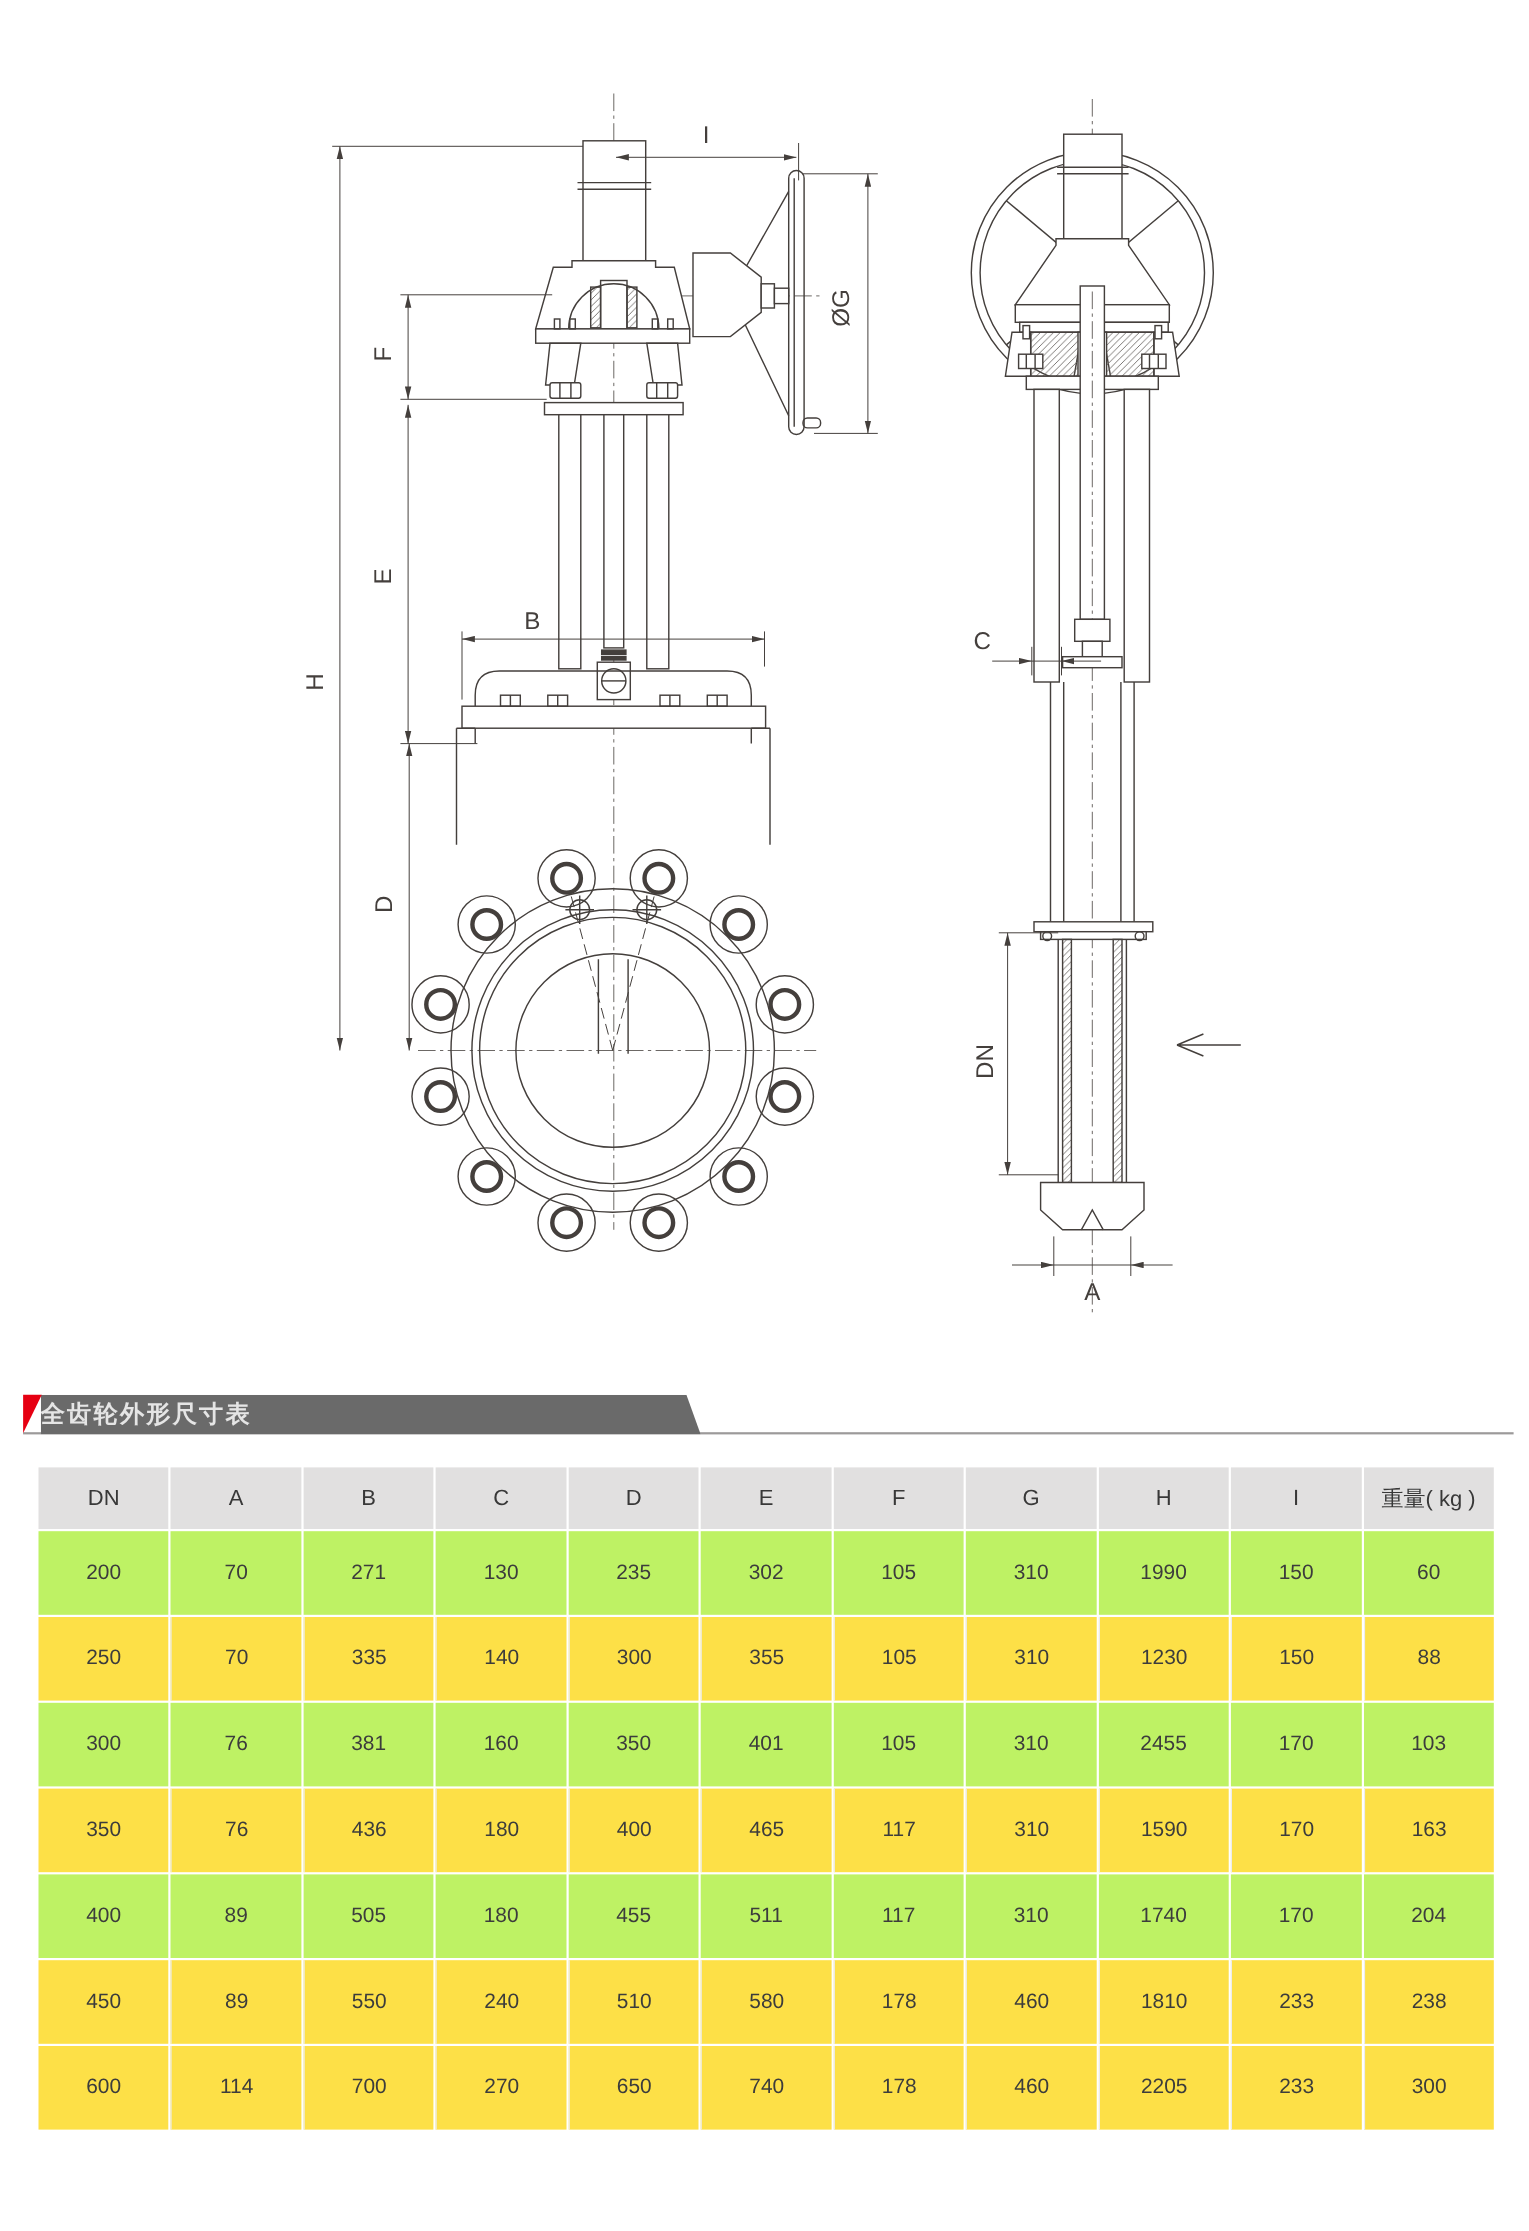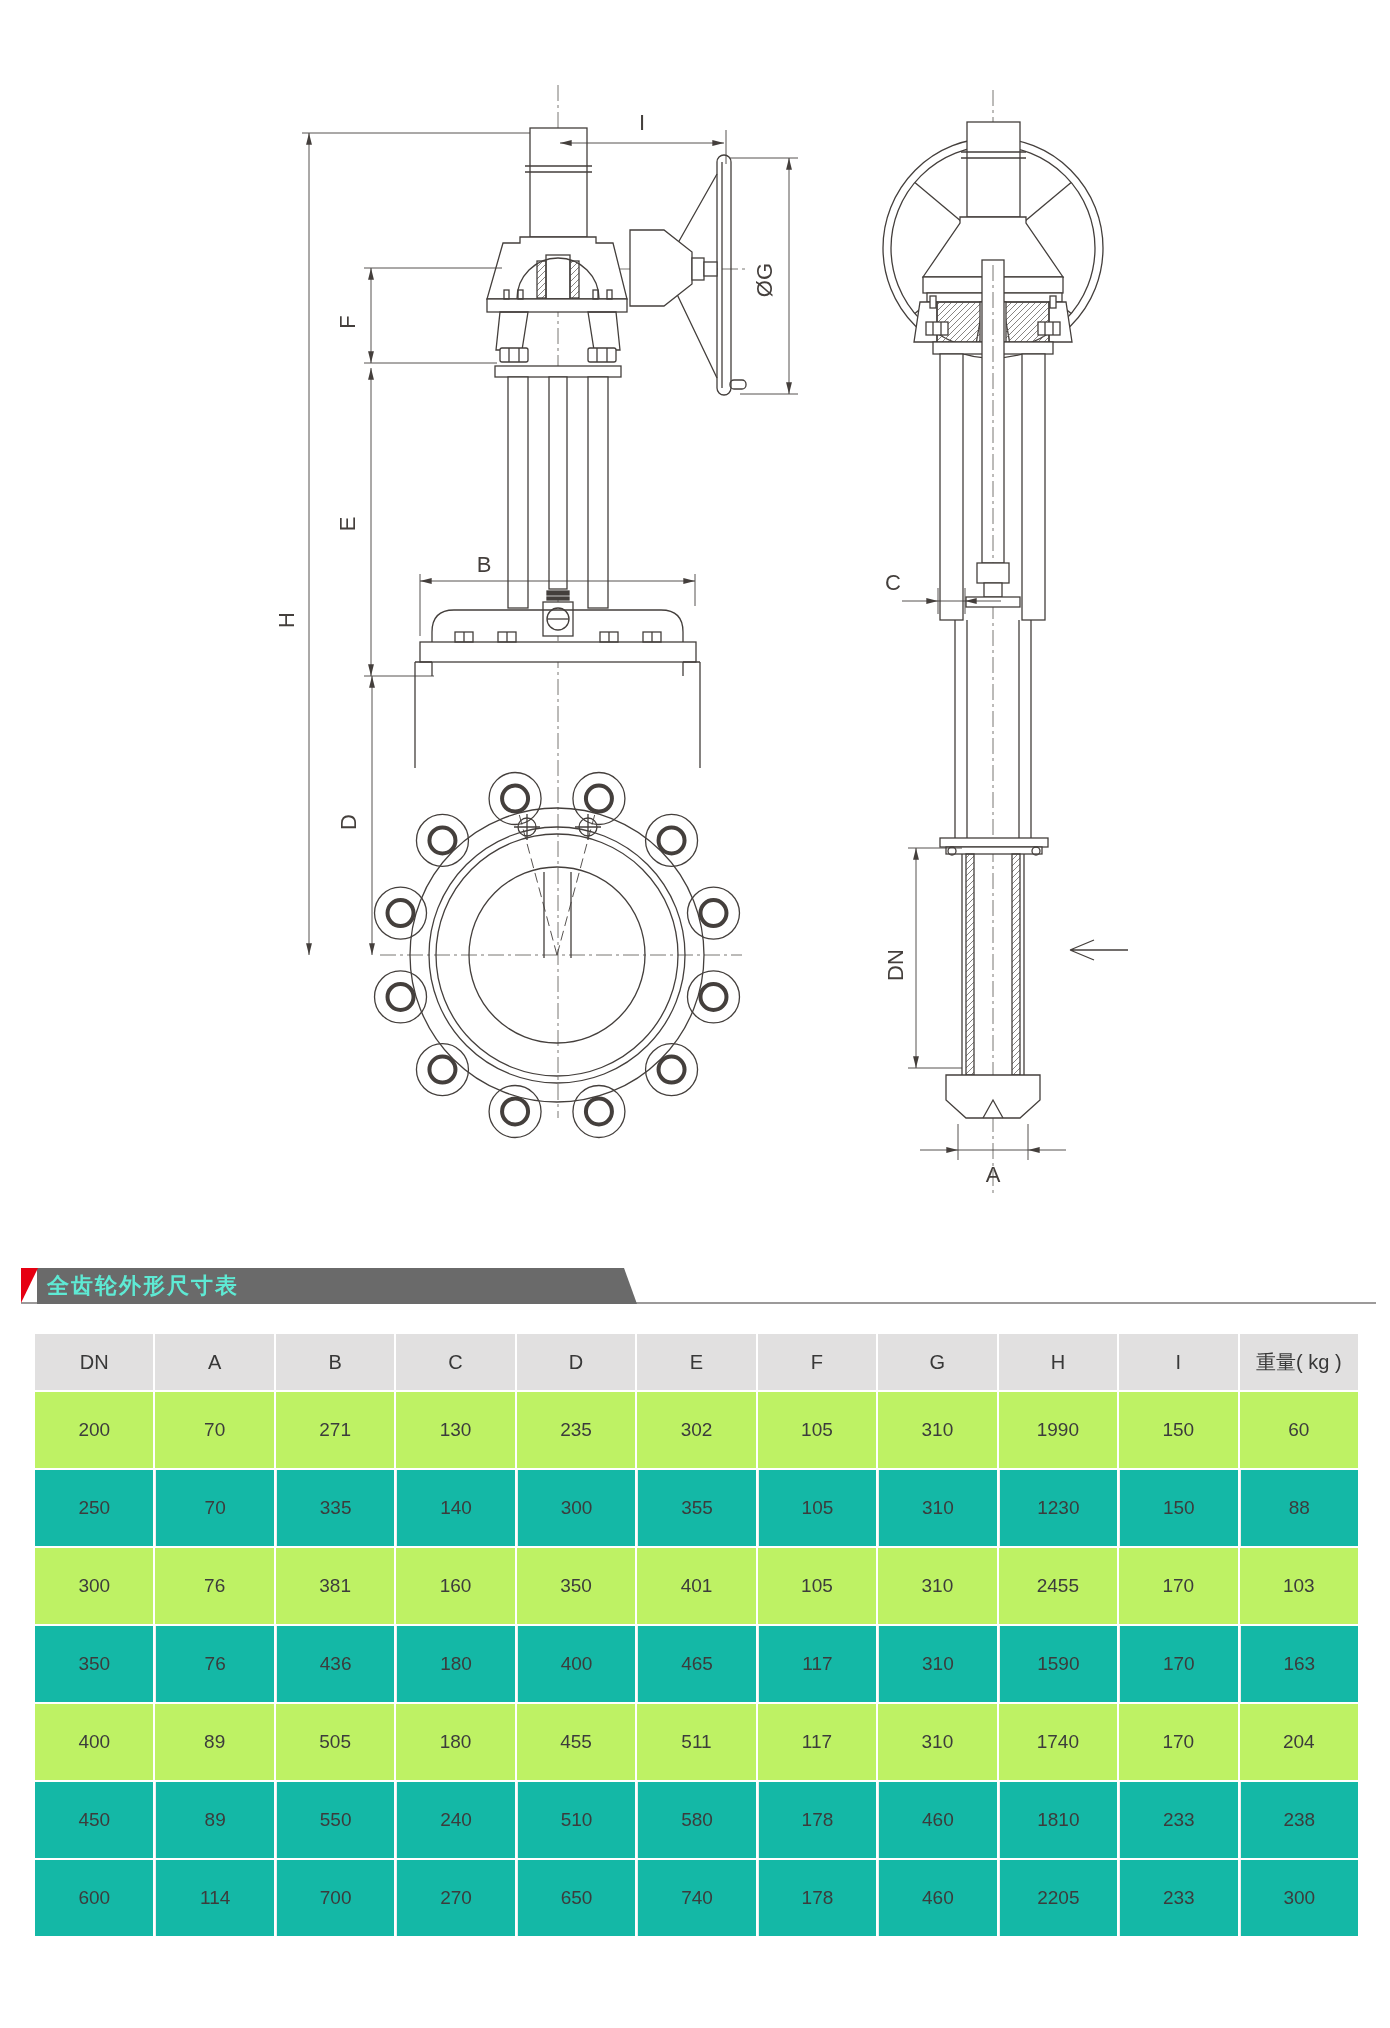--- a/index.html
+++ b/index.html
@@ -8,29 +8,29 @@
   
   #drawing{position:absolute;top:0;left:0;}
   .dimtext{font-size:22px;fill:#443f3c;}
   
   #banner-underline{position:absolute;top:1302px;left:21px;width:1355px;height:2px;background:#9c9a9a;}
   #banner{position:absolute;top:1268px;left:37px;width:600px;height:36px;background:#6a6a6a;
           clip-path:polygon(0 0, calc(100% - 13px) 0, 100% 100%, 0 100%);
           display:flex;align-items:center;}
   #banner-accent{position:absolute;top:1268px;left:21px;width:0;height:0;
           border-top:35px solid #e60012;border-right:17px solid transparent;}
-  #banner-title{color:#5eead4;font-size:22px;font-weight:bold;letter-spacing:2px;padding-left:10px;}
+  #banner-title{color:#e5e5e5;font-size:22px;font-weight:bold;letter-spacing:2px;}
   
   #dims-table{position:absolute;top:1332px;left:33px;width:1327px;
           border-collapse:separate;border-spacing:2px;table-layout:fixed;}
   #dims-table th{height:54px;background:#e1e0e0;font-size:20px;font-weight:normal;color:#383838;
           text-align:center;vertical-align:middle;}
   #dims-table td{height:74px;font-size:19px;color:#3c3c3c;text-align:center;vertical-align:middle;}
   #dims-table tr.row-odd td{background:#bef264;}
-  #dims-table tr.row-even td{background:#14b8a6;border-left:1px solid #ececec;}
+  #dims-table tr.row-even td{background:#fde047;border-left:1px solid #ececec;}
   #dims-table tr.row-even td:first-child{border-left:none;}
 </style>
 </head>
 <body>
 
 <div id="page">
 
   <svg id="drawing" width="1390" height="1255" viewBox="0 0 1390 1255">
     <defs>
       <marker id="arr" orient="auto-start-reverse" markerWidth="13" markerHeight="7" refX="12" refY="3" viewBox="0 0 12 6">

